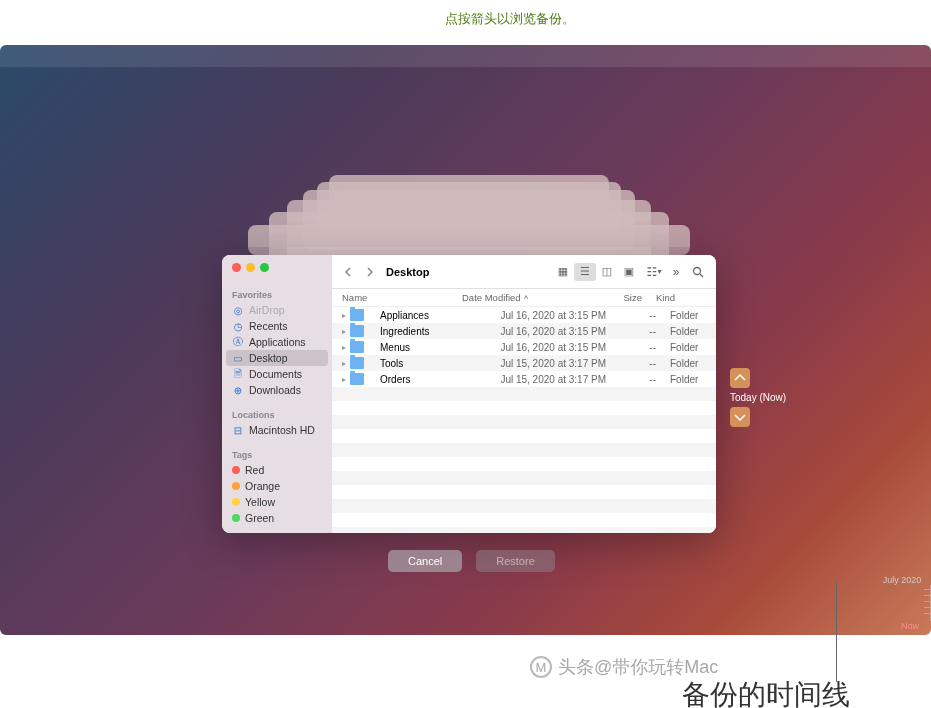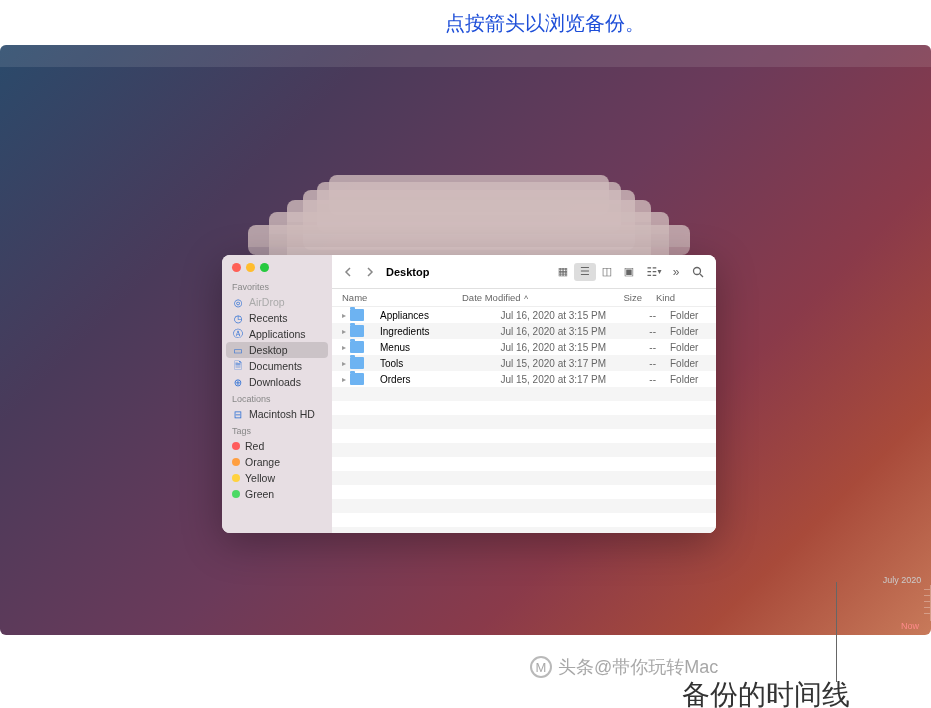--- a/index.html
+++ b/index.html
@@ -1,19 +1,19 @@
 <!DOCTYPE html>
 <html><head>
 <meta charset="utf-8">
 <style>
 * { margin: 0; padding: 0; box-sizing: border-box; font-family: -apple-system, "Helvetica Neue", Arial, sans-serif; }
 body { width: 931px; height: 708px; background: #fff; position: relative; overflow: hidden; }
 
 
-.annotation-top { position: absolute; top: 10px; left: 445px; font-size: 20px; color: #1d4ed8; }
+.annotation-top { position: absolute; top: 10px; left: 445px; font-size: 13px; color: #4d7c0f; }
 .annotation-line-top { position: absolute; top: 50px; left: 740px; width: 1px; height: 316px; background: #666; }
 .annotation-line-bottom { position: absolute; top: 582px; left: 836px; width: 1px; height: 100px; background: #666; }
 .annotation-bottom { position: absolute; top: 676px; left: 682px; font-size: 28px; color: #333; }
 
 
 .desktop { position: absolute; top: 45px; left: 0; width: 931px; height: 590px; background: linear-gradient(135deg, #2a4a6b 0%, #4a3a5a 25%, #6b3a5a 50%, #8a3a4a 70%, #a84a3a 85%, #c87a5a 100%); border-radius: 6px; overflow: hidden; }
 .menubar { position: absolute; top: 0; left: 0; width: 100%; height: 22px; background: rgba(255,255,255,0.1); }
 
 
 .stack-window { position: absolute; background: rgba(220,200,200,0.6); border-radius: 8px; border-top: 22px solid rgba(200,180,180,0.5); }
@@ -23,21 +23,21 @@
 .sw4 { top: 155px; left: 287px; width: 364px; height: 70px; }
 .sw5 { top: 167px; left: 269px; width: 400px; height: 80px; }
 .sw6 { top: 180px; left: 248px; width: 442px; height: 30px; }
 
 
 .finder { position: absolute; top: 210px; left: 222px; width: 494px; height: 278px; background: #fff; border-radius: 8px; display: flex; overflow: hidden; box-shadow: 0 10px 40px rgba(0,0,0,0.3); }
 .sidebar { width: 114px; background: rgba(230,220,225,0.95); padding: 8px 0 0 0; font-size: 10.5px; overflow: hidden; }
 .traffic { display: flex; gap: 5px; padding: 0 0 6px 10px; }
 .dot { width: 9px; height: 9px; border-radius: 50%; }
 .dot.r { background: #ff5f56; } .dot.y { background: #ffbd2e; } .dot.g { background: #27c93f; }
-.sb-header { font-size: 9px; color: #888; padding: 4px 10px 2px; font-weight: 400; }
+.sb-header { font-size: 9px; color: #888; padding: 4px 10px 2px; font-weight: 700; margin-top: 8px; }
 .sb-item { display: flex; align-items: center; gap: 5px; padding: 2px 10px; color: #333; cursor: default; }
 .sb-item.disabled { color: #aaa; }
 .sb-item.active { background: rgba(0,0,0,0.12); border-radius: 4px; margin: 0 4px; padding: 2px 6px; }
 .sb-icon { width: 12px; height: 12px; display: inline-flex; align-items: center; justify-content: center; font-size: 10px; color: #2a6dd4; }
 .tag-dot { width: 8px; height: 8px; border-radius: 50%; }
 
 .main { flex: 1; background: #fff; display: flex; flex-direction: column; }
 .toolbar { height: 34px; display: flex; align-items: center; padding: 0 10px; gap: 6px; border-bottom: 1px solid #e0e0e0; }
 .nav-btn { width: 14px; height: 14px; color: #888; display: flex; align-items: center; justify-content: center; }
 .tb-title { font-size: 11px; font-weight: 600; margin-left: 4px; margin-right: auto; }
@@ -247,21 +247,38 @@
         <div class="file-row" style="height:14px"></div>
         <div class="file-row" style="height:14px"></div>
         <div class="file-row" style="height:14px"></div>
         <div class="file-row" style="height:14px"></div>
         <div class="file-row" style="height:14px"></div>
         <div class="file-row" style="height:14px"></div>
       </div>
     </div>
   </div>
 
-
+  <div class="tm-controls">
+    <div class="tm-arrow">
+        <svg width="12" height="8" viewBox="0 0 12 8">
+          <path d="M1 6l5-5 5 5" stroke="#fff" fill="none" stroke-width="1.5"></path>
+        </svg>
+      </div>
+    <div class="tm-label">Today (Now)</div>
+    <div class="tm-arrow">
+        <svg width="12" height="8" viewBox="0 0 12 8">
+          <path d="M1 2l5 5 5-5" stroke="#fff" fill="none" stroke-width="1.5"></path>
+        </svg>
+      </div>
+  </div>
+
+  <div class="btn-row">
+    <button class="btn btn-cancel">Cancel</button>
+    <button class="btn btn-restore">Restore</button>
+  </div>
 
   <div class="timeline">
     <div class="tl-label">July 2020</div>
     <div class="tl-ticks">
       <div class="tl-tick" style="top:4px"></div>
       <div class="tl-tick" style="top:10px"></div>
       <div class="tl-tick" style="top:16px"></div>
       <div class="tl-tick" style="top:22px"></div>
       <div class="tl-tick" style="top:28px"></div>
     </div>

